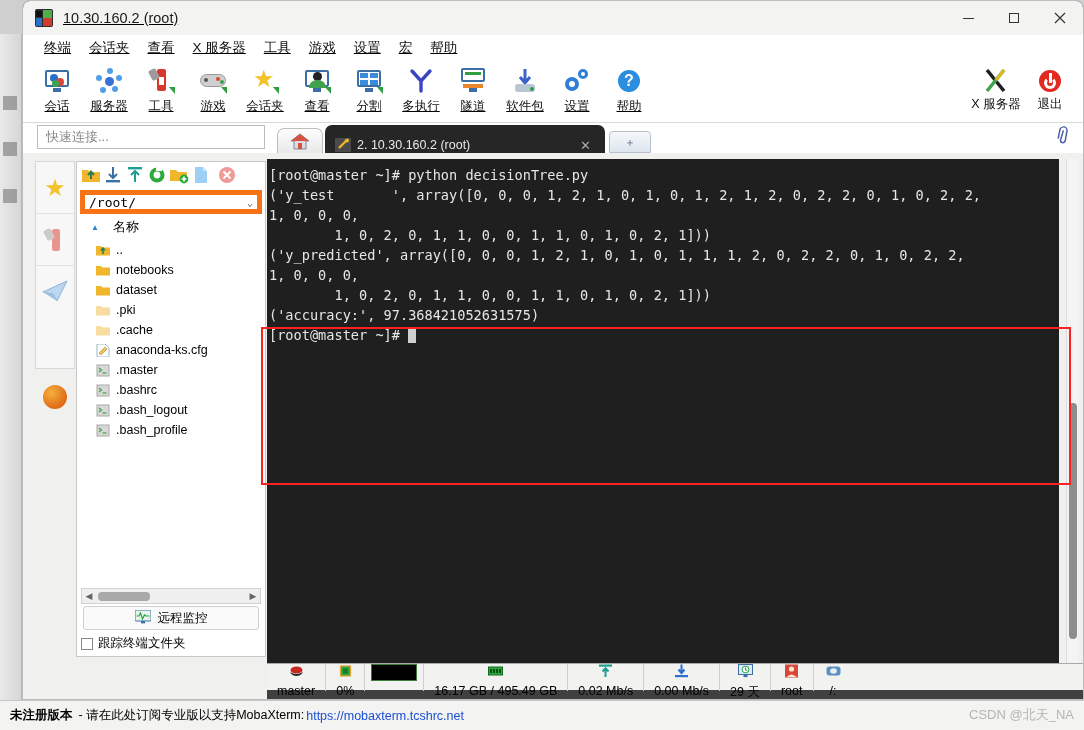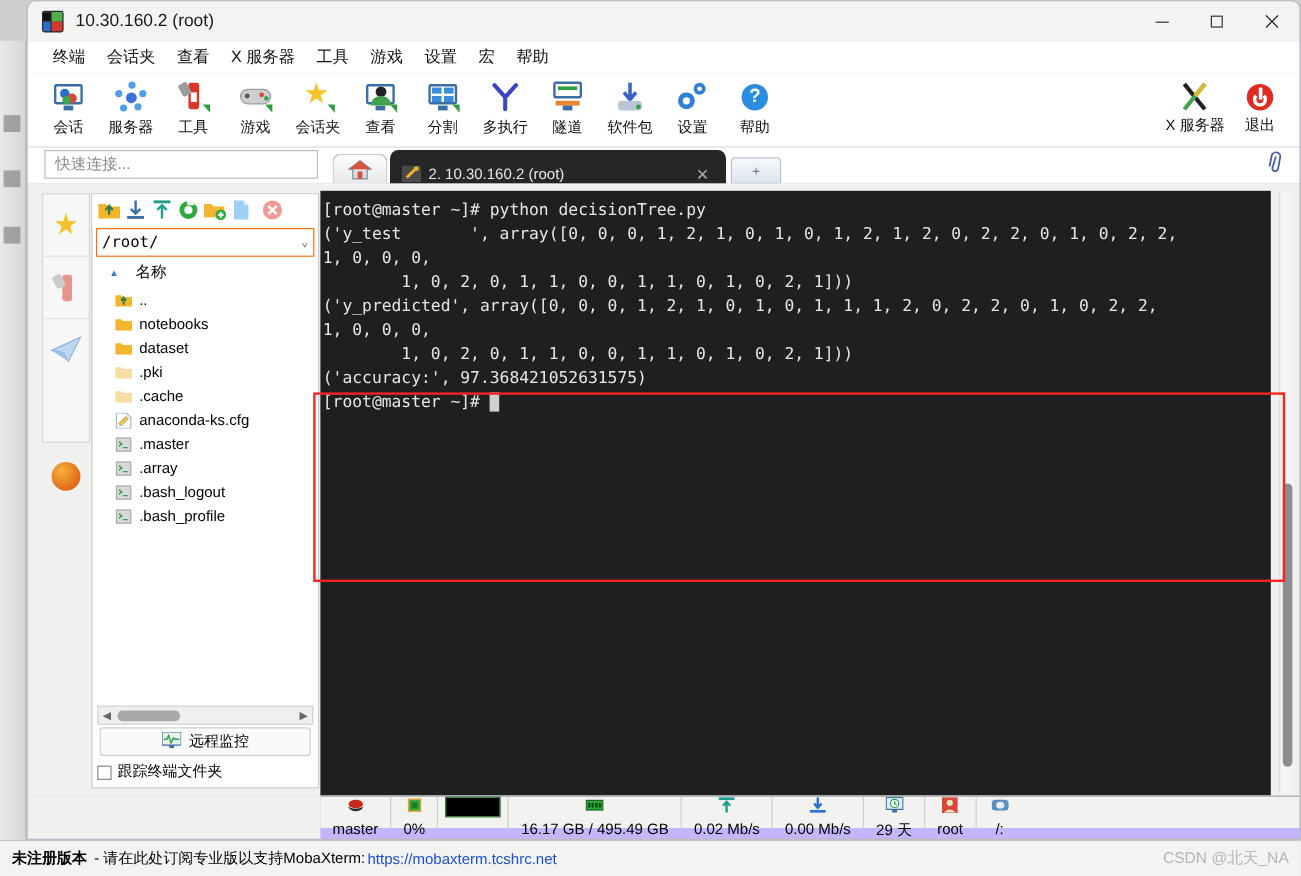--- a/index.html
+++ b/index.html
@@ -7,21 +7,21 @@
   body { font-family:"Liberation Sans", sans-serif; font-size:12px; color:#000; }
 
   #app { position:absolute; left:0; top:0; width:1084px; height:730px; }
 
   
   .edge-strip { position:absolute; left:0; top:34px; width:22px; height:676px; background:linear-gradient(to right,#e9e9e9,#d6d6d6); border-right:1px solid #b8b8b8; }
   .edge-ico { position:absolute; left:3px; width:14px; height:14px; opacity:.55; }
   .edge-ico i { display:block; width:100%; height:100%; background:#6e6e6e; }
 
   
-  .window { position:absolute; left:22px; top:0; width:1062px; height:700px; background:#c4b5fd; border:1px solid #bdbdbd; border-radius:8px 8px 0 0; overflow:hidden; }
+  .window { position:absolute; left:22px; top:0; width:1062px; height:700px; background:#404040; border:1px solid #bdbdbd; border-radius:8px 8px 0 0; overflow:hidden;text-decoration:underline; }
 
   
   .titlebar { height:34px; background:#f3f3f1; display:flex; align-items:center; position:relative; }
   .title-ico { width:18px; height:18px; margin-left:12px; position:relative; border-radius:2px; overflow:hidden; background:#2b2b2b; }
   .title-ico .q1{position:absolute;left:8px;top:1px;width:9px;height:8px;background:#4fae4a;}
   .title-ico .q2{position:absolute;left:8px;top:9px;width:9px;height:8px;background:#d03b2f;}
   .title-ico .q3{position:absolute;left:1px;top:9px;width:6px;height:8px;background:#2a6fc9;}
   .title-ico .q4{position:absolute;left:1px;top:2px;width:6px;height:6px;background:#111;}
   .title-text { margin-left:10px; font-size:14.5px; color:#1a1a1a; }
   .wbtns { position:absolute; right:0; top:0; height:34px; display:flex; }
@@ -58,21 +58,21 @@
 
   
   .rail { position:absolute; left:12px; top:8px; width:40px; height:208px; background:#f7f7f7; border:1px solid #d7d7d7; }
   .rail-btn { height:52px; display:flex; align-items:center; justify-content:center; border-bottom:1px solid #e3e3e3; }
   .rail-extra { position:absolute; left:12px; top:222px; width:40px; height:44px; display:flex; align-items:center; justify-content:center; }
 
   
   .sftp { position:absolute; left:53px; top:8px; width:190px; bottom:6px; background:#fff; border:1px solid #c8c8c8; }
   .sftp-tools { height:26px; display:flex; align-items:center; gap:2px; padding:0 4px; background:#fff; }
   .sf-ico { width:20px; height:20px; position:relative; }
-  .sftp-path { margin:2px 3px; height:24px; border:1px solid #f97316; display:flex; align-items:center; padding:0 4px; font-family:"DejaVu Sans Mono",monospace; font-size:13px; }
+  .sftp-path { margin:2px 3px; height:24px; border:5px solid #f97316; display:flex; align-items:center; padding:0 4px; font-family:"DejaVu Sans Mono",monospace; font-size:13px; }
   .sftp-path .caret { margin-left:auto; color:#555; font-size:10px; }
   .sftp-head { height:22px; display:flex; align-items:center; padding-left:14px; font-size:13px; }
   .sftp-head .sortarrow { color:#2b7fd4; font-size:8px; margin-right:14px; }
   .flist { position:absolute; left:1px; right:1px; top:78px; bottom:78px; overflow:hidden; }
   .frow { height:20px; display:flex; align-items:center; padding-left:18px; font-size:12.5px; }
   .fico { width:14px; height:13px; margin-right:6px; position:relative; flex:0 0 auto; }
   .hbar { position:absolute; left:4px; right:4px; bottom:52px; height:16px; background:#efefef; border:1px solid #d2d2d2; display:flex; align-items:center; }
   .hbar .ar { width:14px; text-align:center; color:#666; font-size:9px; }
   .hbar .thumb { width:52px; height:9px; background:#a9a9a9; border-radius:4px; margin-left:2px; }
   .monbtn { position:absolute; left:6px; right:6px; bottom:26px; height:24px; background:#fafafa; border:1px solid #cfcfcf; border-radius:3px; display:flex; align-items:center; justify-content:center; gap:7px; font-size:12.5px; }
@@ -471,21 +471,21 @@
                   <path d="M6.5 9 h4" stroke="#3fa34d" stroke-width="1.2"></path>
                 </svg></span>
             <span>.master</span>
           </div>
           <div class="frow">
             <span class="fico"><svg width="14" height="13" viewBox="0 0 14 13">
                   <rect x="1" y="1" width="12" height="11" fill="#d8d8d8" stroke="#a8a8a8"></rect>
                   <path d="M3 4 L5.5 6 L3 8" stroke="#3fa34d" stroke-width="1.2" fill="none"></path>
                   <path d="M6.5 9 h4" stroke="#3fa34d" stroke-width="1.2"></path>
                 </svg></span>
-            <span>.array</span>
+            <span>.bashrc</span>
           </div>
           <div class="frow">
             <span class="fico"><svg width="14" height="13" viewBox="0 0 14 13">
                   <rect x="1" y="1" width="12" height="11" fill="#d8d8d8" stroke="#a8a8a8"></rect>
                   <path d="M3 4 L5.5 6 L3 8" stroke="#3fa34d" stroke-width="1.2" fill="none"></path>
                   <path d="M6.5 9 h4" stroke="#3fa34d" stroke-width="1.2"></path>
                 </svg></span>
             <span>.bash_logout</span>
           </div>
           <div class="frow">

